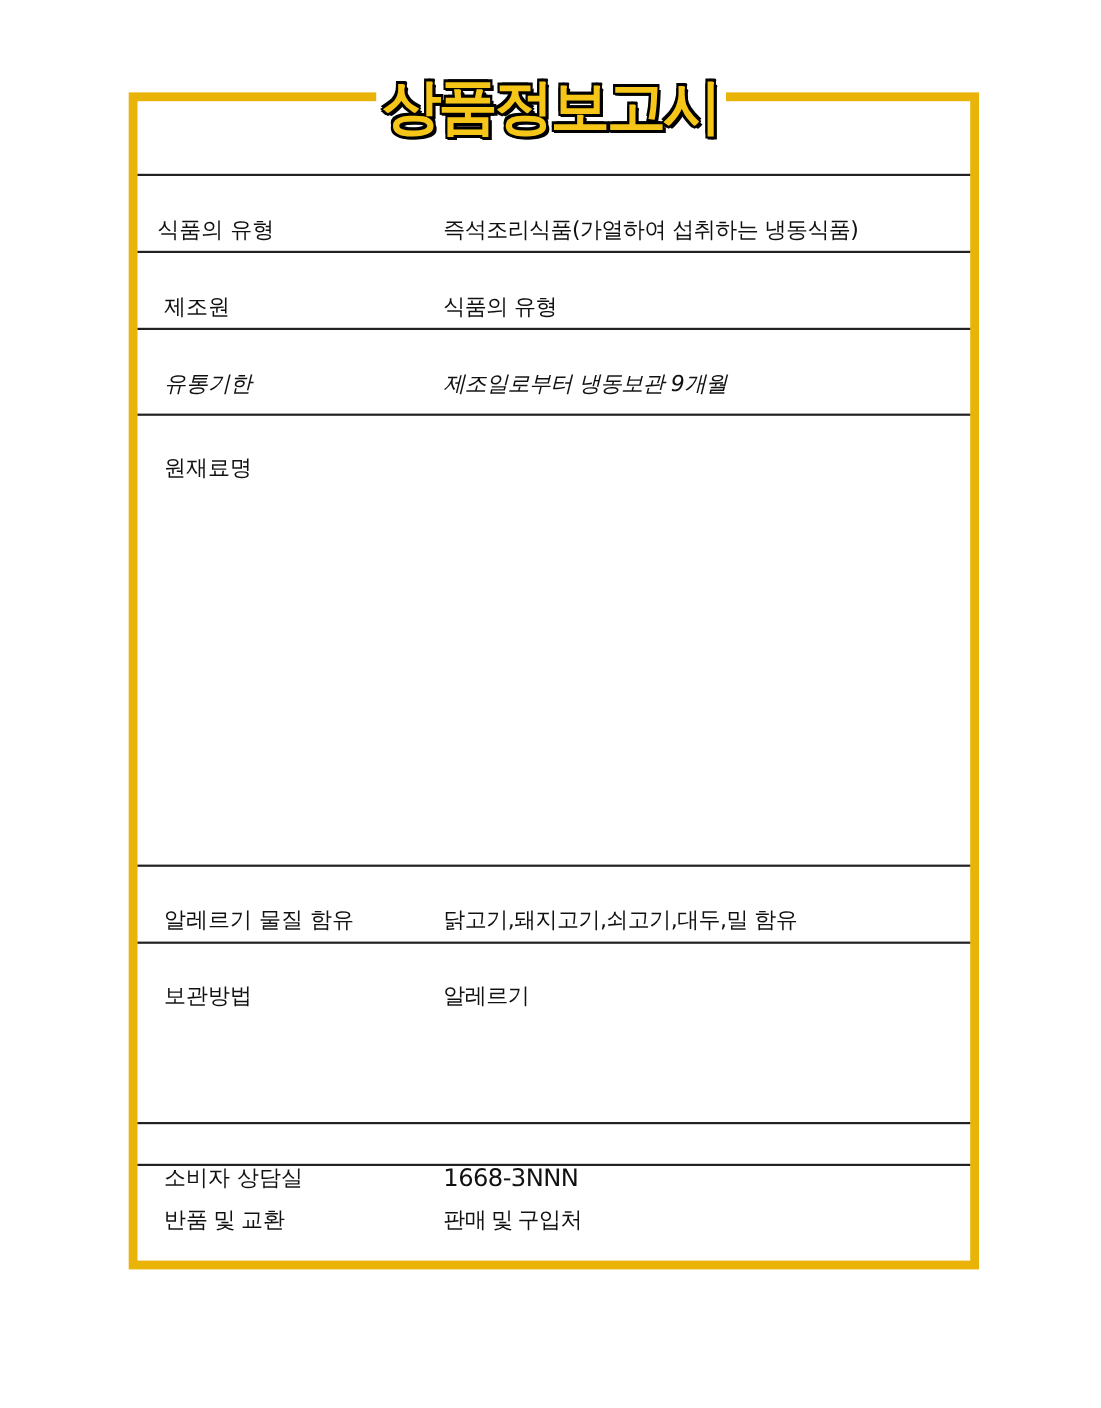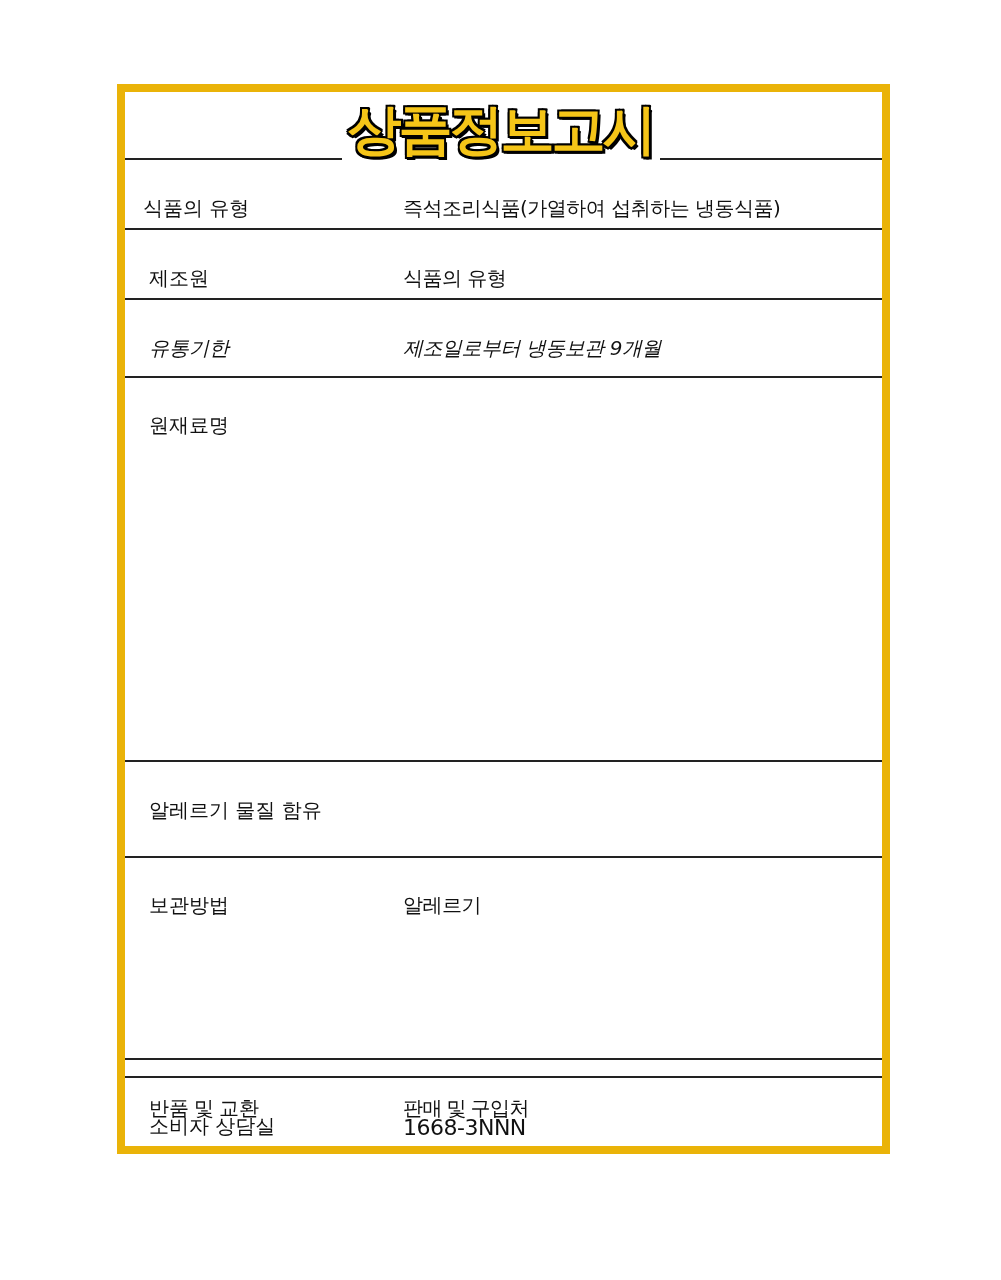--- a/index.html
+++ b/index.html
@@ -1,21 +1,21 @@
 <!DOCTYPE html>
 <html><head>
 <meta charset="utf-8">
 <style>
   html, body { margin:0; padding:0; background:#ffffff; }
   body { width:1001px; height:1280px; position:relative; font-family:"DejaVu Sans", sans-serif; color:#111; }
   .box { position:absolute; left:117px; top:84px; width:757px; height:1054px; border:8px solid #eab308;text-align:right; }
   .title-wrap { position:absolute; left:0; right:0; top:62px; text-align:center; z-index:3; }
   .title { display:inline-block; font-family:"DejaVu Sans", sans-serif; font-weight:bold; font-size:54px; letter-spacing:-3px; color:#f5c518; background:#fff; padding:0 6px; line-height:70px;
     -webkit-text-stroke:3px #000; paint-order:stroke fill;
-    text-shadow: 3px 3px 0 #000, -2px -2px 0 #000, 2px -2px 0 #000, -2px 2px 0 #000, 0 3px 0 #000; margin-top: 33px; }
+    text-shadow: 3px 3px 0 #000, -2px -2px 0 #000, 2px -2px 0 #000, -2px 2px 0 #000, 0 3px 0 #000; }
   .row { position:absolute; left:0; right:0; border-top:2px solid #222; }
   .row .label { position:absolute; left:24px; bottom:6px; font-size:20px; white-space:nowrap; }
   .row .value { position:absolute; left:278px; bottom:6px; font-size:20px; white-space:nowrap; letter-spacing:-0.5px; }
   .row .label.first { left:18px; }
 </style>
 </head>
 <body>
 
 <div class="title-wrap">
   <span class="title">상품정보고시</span>
@@ -32,28 +32,29 @@
     <span class="value">식품의 유형</span>
   </div>
   <div class="row" style="top:206px;height:68px;font-style:italic;">
     <span class="label">유통기한</span>
     <span class="value">제조일로부터 냉동보관 9개월</span>
   </div>
   <div class="row" style="top:284px;height:418px;">
     <span class="label" style="top:34px;bottom:auto;">원재료명</span>
     <span class="value"></span>
   </div>
-  <div class="row" style="top:668px;height:68px;padding-left:28px;">
+  <div class="row" style="top:694px;height:68px;padding-left:28px;">
     <span class="label">알레르기 물질 함유</span>
+    <span class="value">닭고기,돼지고기,쇠고기,대두,밀 함유</span>
   </div>
   <div class="row" style="top:764px;height:67px;padding-left:45px;">
     <span class="label">보관방법</span>
     <span class="value">알레르기</span>
   </div>
   <div class="row" style="top:966px;height:68px;font-family:Liberation Serif, serif;">
     <span class="label">반품 및 교환</span>
     <span class="value">판매 및 구입처</span>
   </div>
-  <div class="row" style="top:984px;height:68px;">
+  <div class="row" style="top:928px;height:68px;">
     <span class="label">소비자 상담실</span>
     <span class="value" style="font-size:22px;">1668-3NNN</span>
   </div>
 </div>
 
 </body></html>

